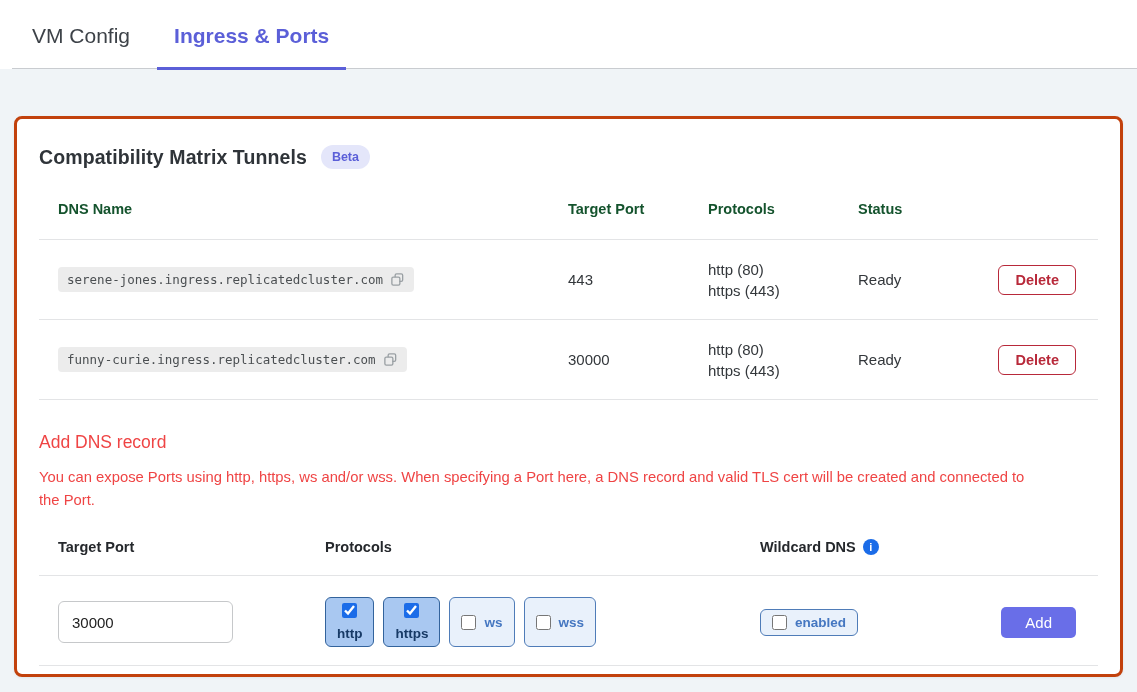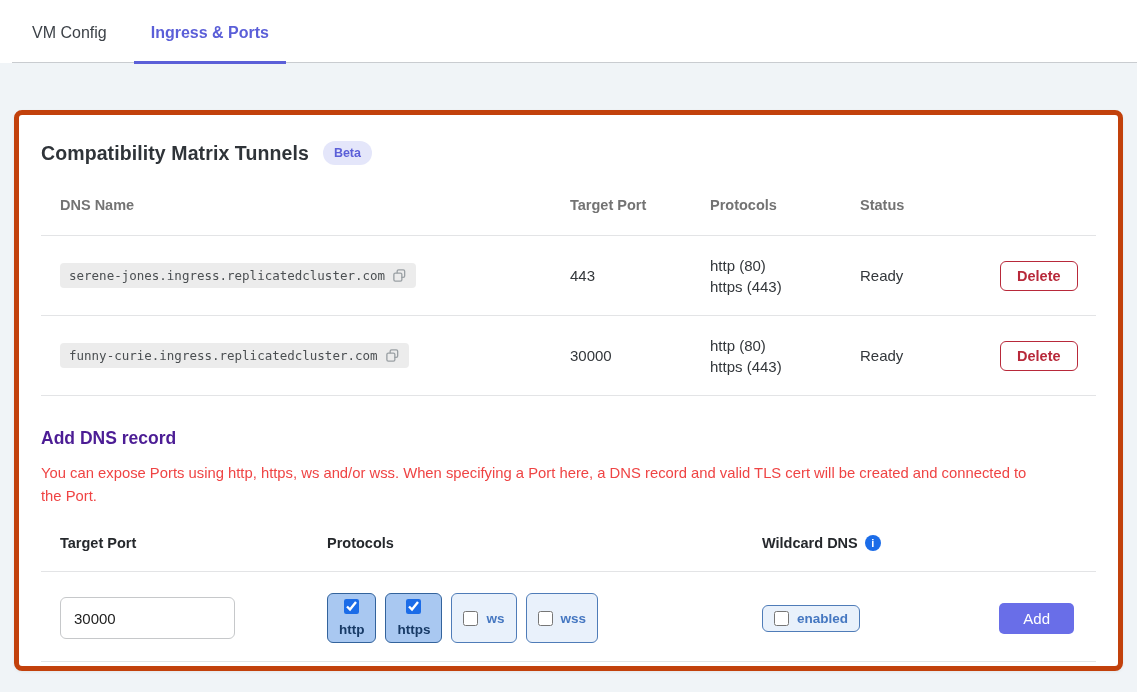--- a/index.html
+++ b/index.html
@@ -2,53 +2,53 @@
 <html style="--accent: #5b5fd8; --accent-badge-bg: #e4e6fa; --add-button-bg: #696ee8; --delete-red: #b8293a; --checked-pill-bg: #a9c8f1; --checked-pill-border: #33639c; --unchecked-pill-bg: #e9f1fb; --unchecked-pill-border: #4f7cb8; --pill-label-checked: #173a66; --pill-label-unchecked: #4577c1; --checkbox-accent: #1b6ce8; --info-blue: #1b6ce8; --page-bg: #f0f4f7; --border-gray: #e3e4e6;"><head>
 <meta charset="utf-8">
 <style>
   * { margin:0; padding:0; box-sizing:border-box; }
   html,body { width:1137px; height:692px; overflow:hidden;
     font-family:"Liberation Sans", sans-serif; background:var(--page-bg,#f0f4f7); }
 
   
   .tabbar { background:#fff; padding-left:12px; }
   .tabbar-inner { border-bottom:1px solid #c9ccd0; display:flex; align-items:center; padding-left:20px; }
-  .tab { font-size:16px; color:#3d4248; padding:24px 0 20px; cursor:pointer; }
+  .tab { font-size:21px; color:#3d4248; padding:24px 0 20px; cursor:pointer; }
   .tab.active { color:var(--accent); font-weight:700; padding:24px 17px 19px;
     border-bottom:3px solid var(--accent); margin-bottom:-2px; margin-left:27px; }
 
   
   .card { background:#fff; margin:47px 14px 0 14px; border-radius:8px;
-    border:5px solid #c2410c; box-shadow:0 1px 3px rgba(0,0,0,0.06);
+    border:3px solid #c2410c; box-shadow:0 1px 3px rgba(0,0,0,0.06);
     padding:26px 22px 0 22px; height:561px; }
 
   .card-title-row { display:flex; align-items:center; gap:14px; padding-left:0; }
   .card-title { font-size:19.5px; font-weight:700; color:#2f3439; letter-spacing:0.1px; }
   .beta-badge { background:var(--accent-badge-bg); color:var(--accent); font-size:12.5px;
     font-weight:600; padding:5px 11px; border-radius:13px; }
 
   
   .tbl-head, .tbl-row { display:grid; grid-template-columns:510px 140px 150px 140px 1fr;
     align-items:center; padding:0 22px 0 19px; }
   .tbl-head { padding-top:32px; padding-bottom:22px; border-bottom:1px solid var(--border-gray); }
-  .tbl-head div { font-size:14.5px; font-weight:700; color:#737373; }
+  .tbl-head div { font-size:14.5px; font-weight:700; color:#14532d; }
   .tbl-row { height:80px; border-bottom:1px solid var(--border-gray); }
   .cell-text { font-size:15px; color:#33373b; }
   .proto-lines { display:flex; flex-direction:column; line-height:21px; }
   .dns-pill { display:inline-flex; align-items:flex-end; gap:7px; background:#ececec;
     border-radius:4px; padding:5px 9px; font-family:"DejaVu Sans Mono", monospace;
     font-size:12.5px; color:#4b4f52; width:max-content; }
   .copy-btn { background:none; border:none; cursor:pointer; display:flex; padding:0; }
   .delete-cell { display:flex; justify-content:flex-end; }
   .delete-btn { background:#fff; border:1px solid var(--delete-red); color:var(--delete-red);
     font-family:"Liberation Sans", sans-serif; font-weight:700; font-size:14.5px;
     border-radius:6px; padding:6px 16px; cursor:pointer; }
 
   
-  .add-section-title { font-size:17.5px; font-weight:700; color:#4c1d95; margin:32px 0 0 0; }
+  .add-section-title { font-size:17.5px; font-weight:400; color:#ef4444; margin:32px 0 0 0; }
   .add-desc { margin-top:13px; font-size:14.8px; color:#ef4444; line-height:23px; width:1008px; }
 
   .form-head, .form-row { display:grid; grid-template-columns:267px 435px 1fr;
     padding:0 22px 0 19px; align-items:center; }
   .form-head { margin-top:27px; padding-bottom:20px; border-bottom:1px solid var(--border-gray); }
   .form-head .fh { font-size:14.5px; font-weight:700; color:#25282c; display:flex; align-items:center; gap:7px; }
   .info-icon { width:16px; height:16px; border-radius:50%; background:var(--info-blue);
     color:#fff; font-size:11px; font-weight:700; display:inline-flex; align-items:center;
     justify-content:center; font-style:normal; cursor:pointer; }
 

